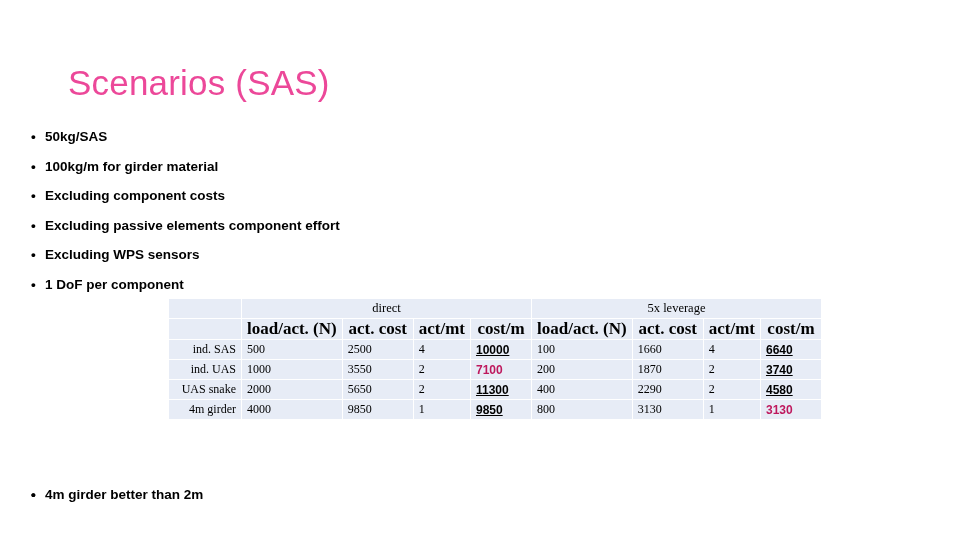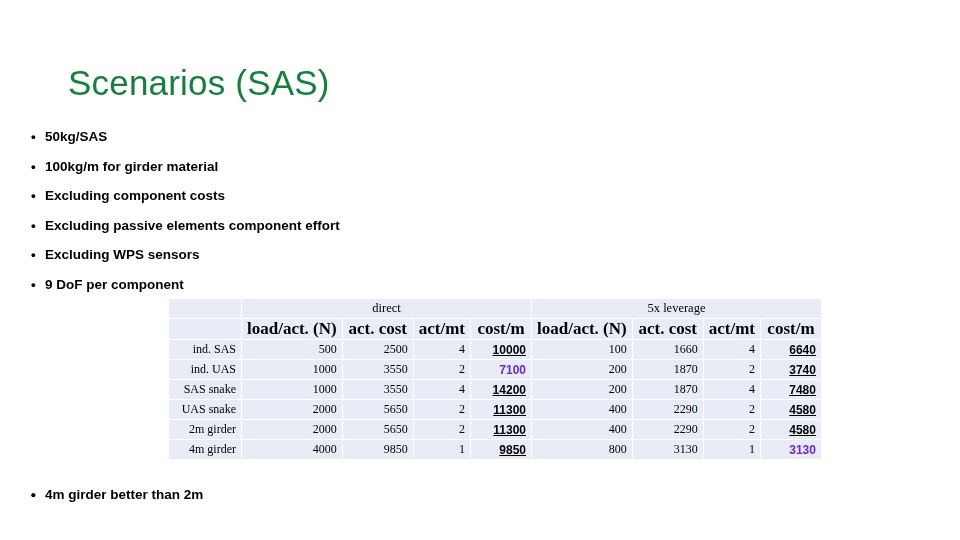--- a/index.html
+++ b/index.html
@@ -18,21 +18,21 @@
 
   
   #slide-title {
     position: absolute;
     left: 68px;
     top: 62px;
     font-size: 35px;
     font-weight: 300;
     letter-spacing: 0.2px;
     line-height: 42px;
-    color: #15803d;
+    color: #ec4899;
     white-space: nowrap;
   }
 
   
   .bullet-list {
     position: absolute;
     margin: 0;
     padding: 0;
     list-style: none;
   }
@@ -106,32 +106,32 @@
     padding-bottom: 2px;
   }
   
   .row-label {
     text-align: right;
     font-weight: bold;
     font-family: "Liberation Serif", serif;
     font-size: 12.5px;
   }
   .num {
-    text-align: right;
+    text-align: left;
     font-family: "Liberation Serif", serif;
     font-size: 12.5px;
   }
   .num.bold {
     font-weight: bold;
     font-family: "Liberation Sans", sans-serif;
     font-size: 12px;
     text-decoration: underline;
   }
   .num.red {
-    color: #6d28d9;
+    color: #be185d;
     font-weight: bold;
     font-family: "Liberation Sans", sans-serif;
     font-size: 12px;
   }
   
   .col-label   { width: 72px; }
   .col-load    { width: 88px; }
   .col-actcost { width: 70px; }
   .col-actmt   { width: 50px; }
   .col-costm   { width: 60px; }
@@ -151,21 +151,21 @@
 <body>
 
 <div id="slide-title">Scenarios (SAS)</div>
 
 <ul id="top-bullets" class="bullet-list">
     <li class="bullet-item"><span class="bullet-dot">•</span><span>50kg/SAS</span></li>
     <li class="bullet-item"><span class="bullet-dot">•</span><span>100kg/m for girder material</span></li>
     <li class="bullet-item"><span class="bullet-dot">•</span><span>Excluding component costs</span></li>
     <li class="bullet-item"><span class="bullet-dot">•</span><span>Excluding passive elements component effort</span></li>
     <li class="bullet-item"><span class="bullet-dot">•</span><span>Excluding WPS sensors</span></li>
-    <li class="bullet-item"><span class="bullet-dot">•</span><span>9 DoF per component</span></li>
+    <li class="bullet-item"><span class="bullet-dot">•</span><span>1 DoF per component</span></li>
   </ul>
 
 <div id="scenario-table-wrap">
   <table class="scenario-table">
     <colgroup>
       <col class="col-label">
       <col class="col-load">
         <col class="col-actcost">
         <col class="col-actmt">
         <col class="col-costm">
@@ -209,43 +209,21 @@
           <td class="num">1000</td>
           <td class="num">3550</td>
           <td class="num">2</td>
           <td class="num red">7100</td>
           <td class="num">200</td>
           <td class="num">1870</td>
           <td class="num">2</td>
           <td class="num bold">3740</td>
         </tr>
         <tr>
-          <td class="row-label">SAS snake</td>
-          <td class="num">1000</td>
-          <td class="num">3550</td>
-          <td class="num">4</td>
-          <td class="num bold">14200</td>
-          <td class="num">200</td>
-          <td class="num">1870</td>
-          <td class="num">4</td>
-          <td class="num bold">7480</td>
-        </tr>
-        <tr>
           <td class="row-label">UAS snake</td>
-          <td class="num">2000</td>
-          <td class="num">5650</td>
-          <td class="num">2</td>
-          <td class="num bold">11300</td>
-          <td class="num">400</td>
-          <td class="num">2290</td>
-          <td class="num">2</td>
-          <td class="num bold">4580</td>
-        </tr>
-        <tr>
-          <td class="row-label">2m girder</td>
           <td class="num">2000</td>
           <td class="num">5650</td>
           <td class="num">2</td>
           <td class="num bold">11300</td>
           <td class="num">400</td>
           <td class="num">2290</td>
           <td class="num">2</td>
           <td class="num bold">4580</td>
         </tr>
         <tr>

